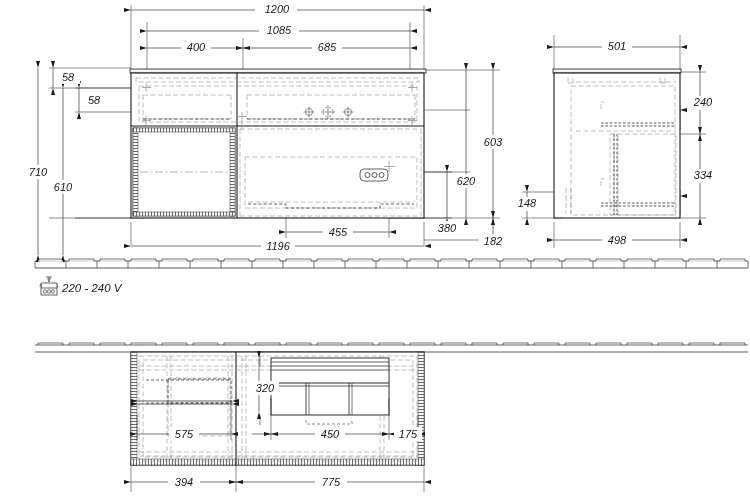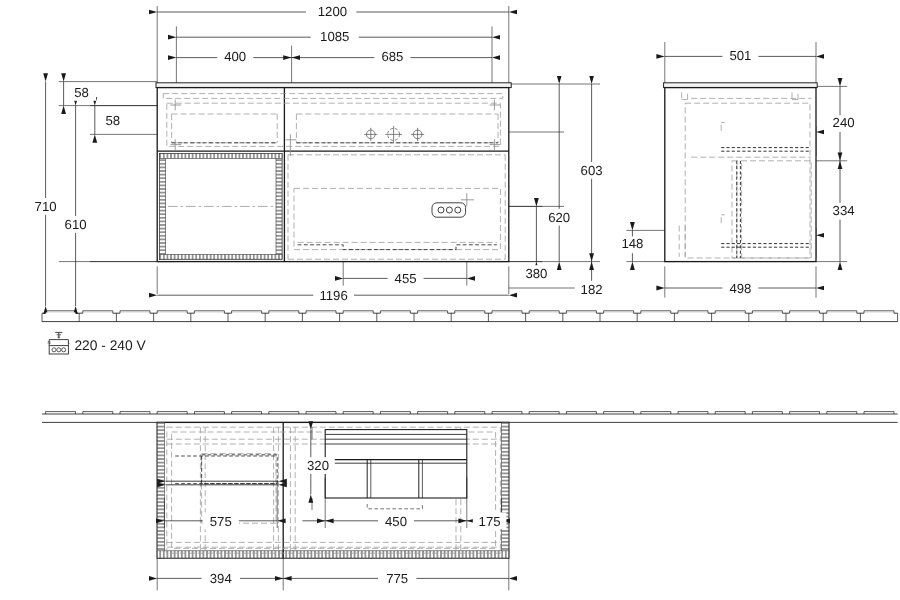--- a/index.html
+++ b/index.html
@@ -1,19 +1,19 @@
 <!DOCTYPE html>
 <html><head>
 <meta charset="utf-8">
 <title>Technical Drawing</title>
 <style>
   html,body{margin:0;padding:0;background:#ffffff;}
   body{width:750px;height:500px;overflow:hidden;
        font-family:"Liberation Sans","DejaVu Sans",sans-serif;}
-  #sheet{position:relative;width:750px;height:500px;background:#fff;}
+  #sheet{position:relative;width:750px;height:500px;background:#fff;font-style:italic;}
   svg{display:block;}
   .dimtxt{font-family:"Liberation Sans","DejaVu Sans",sans-serif;
           font-size:11px;fill:#1a1a1a;}
   .voltxt{font-family:"Liberation Sans","DejaVu Sans",sans-serif;
           font-size:11.5px;fill:#1a1a1a;}
   .tinytxt{font-family:"Liberation Sans","DejaVu Sans",sans-serif;
           font-size:3.6px;fill:#333;}
 </style>
 </head>
 <body>

